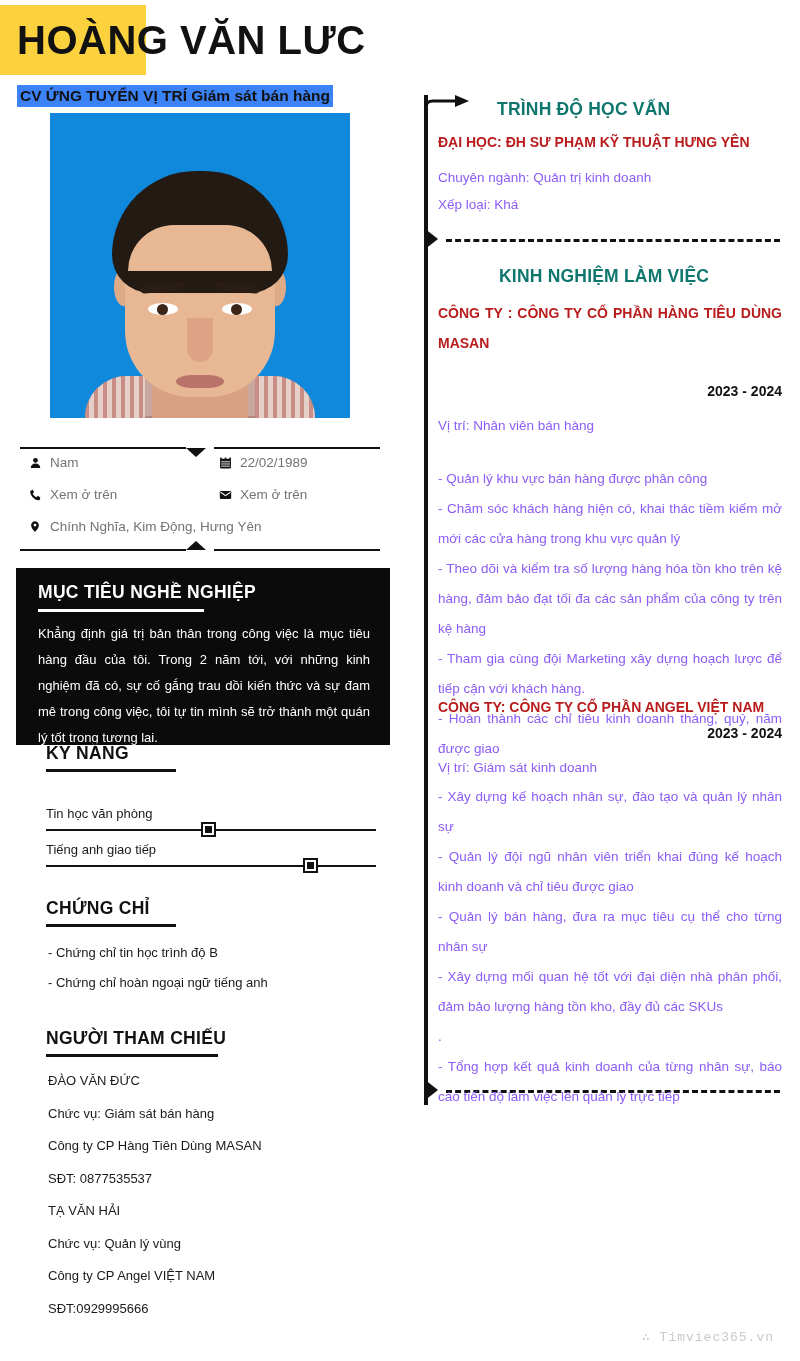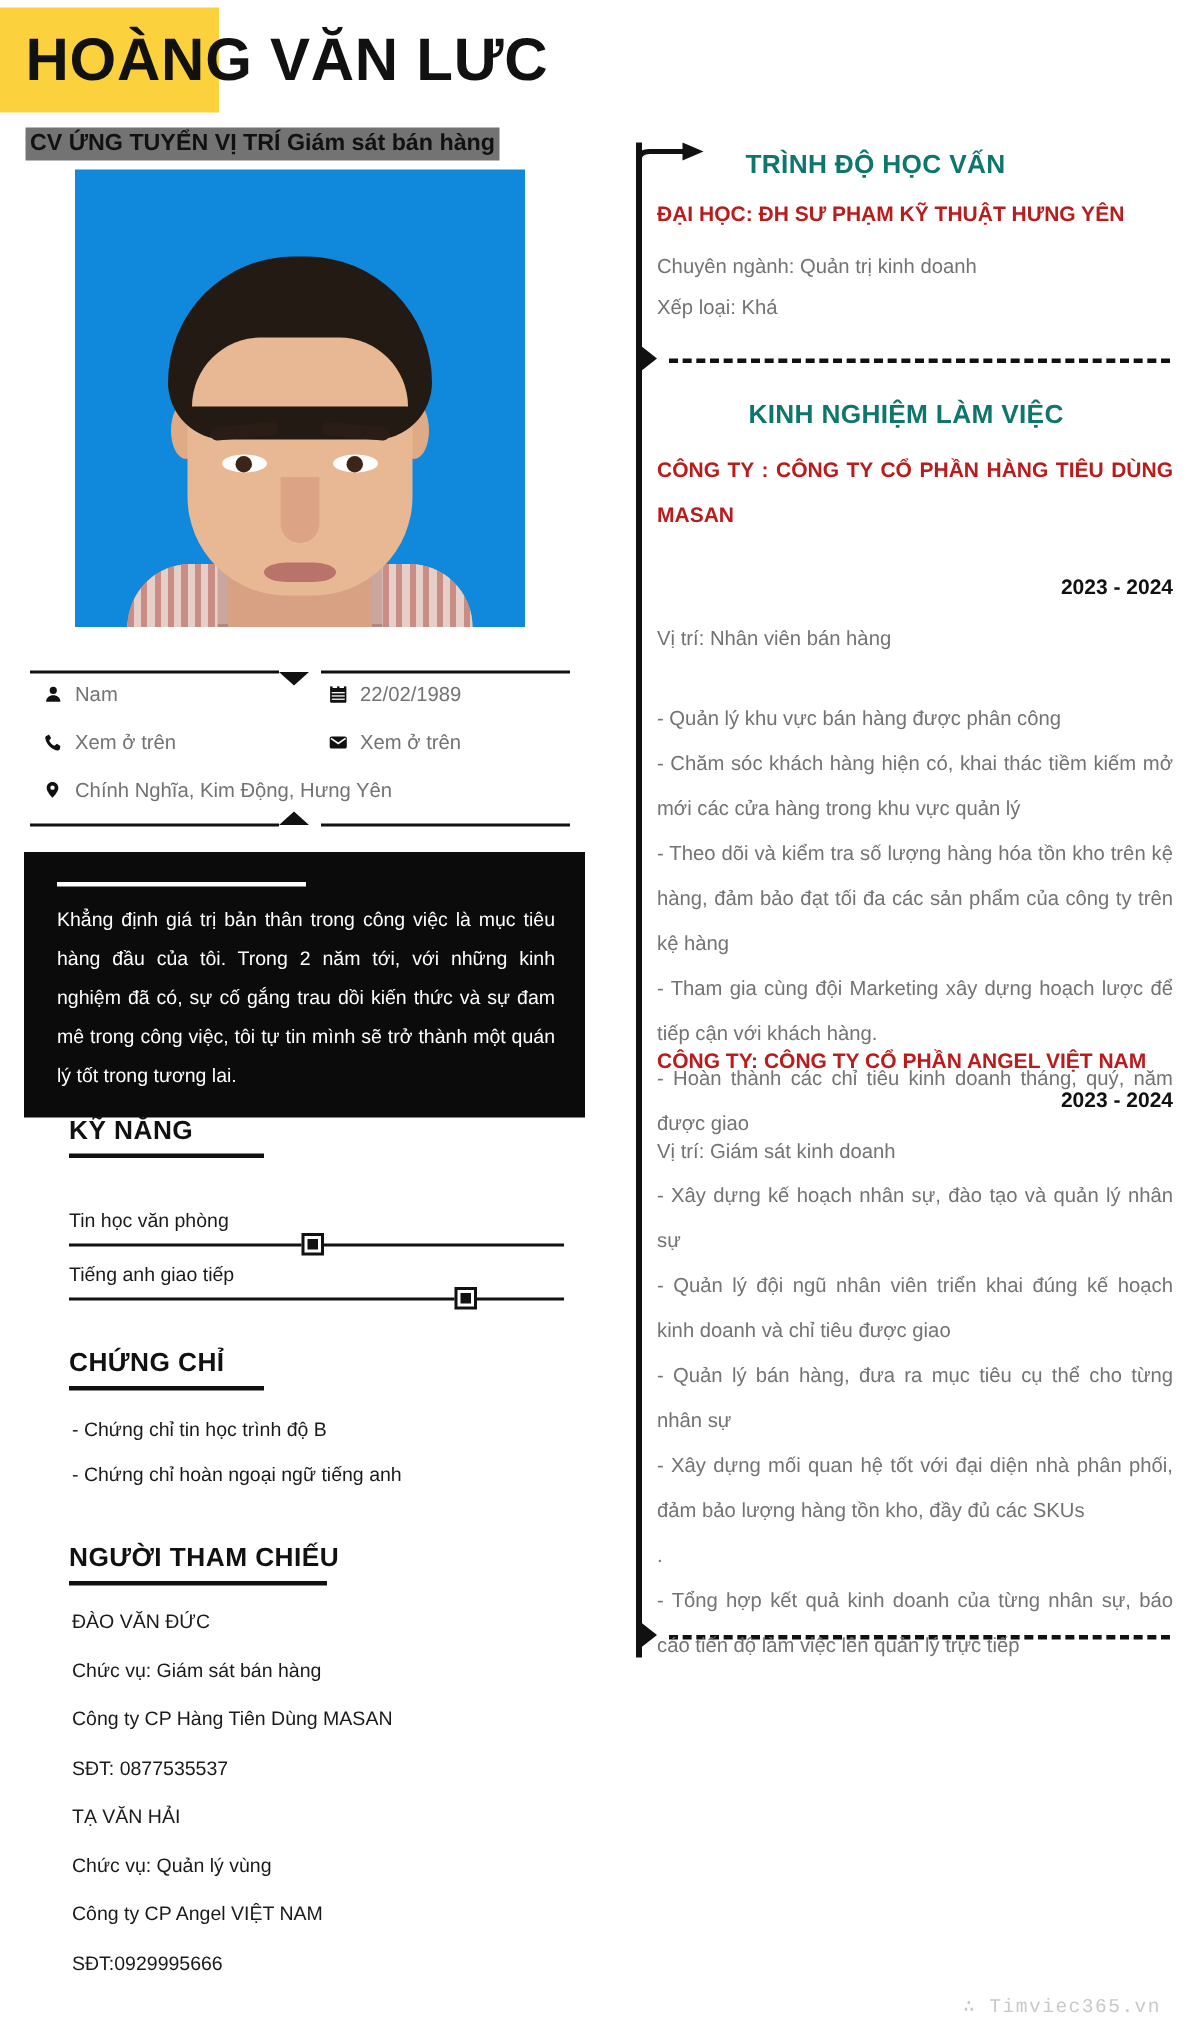--- a/index.html
+++ b/index.html
@@ -16,21 +16,21 @@
     position:absolute; left:0; top:0; width:146px; height:70px;
     background:#FCD13E;
   }
   .name-text {
     position:relative; padding-left:17px; line-height:70px;
     font-size:40px; font-weight:bold; letter-spacing:.5px; white-space:nowrap;
   }
 
   .subtitle-wrap { position:absolute; left:17px; top:85px; }
   .subtitle {
-    display:inline-block; background:#737373;
+    display:inline-block; background:#3b82f6;
     font-size:15.5px; font-weight:bold; padding:2px 3px; white-space:nowrap;
   }
 
   
   .photo {
     position:absolute; left:50px; top:113px; width:300px; height:305px;
     background:#1089DC; overflow:hidden;
   }
   .ph-neck { position:absolute; left:50%; top:230px; width:96px; height:90px;
              margin-left:-48px; background:#D9A184; border-radius:16px; }
@@ -132,21 +132,21 @@
     content:""; position:absolute; top:0; width:16px; height:100%;
     background:repeating-linear-gradient(115deg,#FCD13E 0 2px,transparent 2px 5px);
   }
   .hl-title .brush:before { left:-13px; }
   .hl-title .brush:after  { right:-13px; }
 
   .r-strong { position:absolute; font-size:14px; font-weight:bold; color:#b91c1c;
               line-height:30px; text-align:justify; }
   .r-strong.just { text-align:justify; }
   .r-strong.just:after { content:""; display:inline-block; width:100%; }
-  .r-text { position:absolute; font-size:13.5px; line-height:30px; color:#737373; }
+  .r-text { position:absolute; font-size:13.5px; line-height:30px; color:#8b5cf6; }
   .r-years { position:absolute; font-size:14px; font-weight:bold; color:#111;
              text-align:right; }
   .r-just { text-align:justify; }
   .r-just p { text-align:justify; margin:0; }
   .r-just p.last { text-align:left; }
 
   .watermark { position:absolute; right:26px; bottom:16px; font-size:13px;
                color:#C9C9C9; font-family:"Liberation Mono", monospace;
                letter-spacing:1px; }
 </style>
@@ -239,20 +239,21 @@
       <span class="c-txt">Chính Nghĩa, Kim Động, Hưng Yên</span>
     </div>
   </div>
 </div>
 
 <div class="rule" style="left:20px; top:549px; width:166px;"></div>
 <div class="rule" style="left:214px; top:549px; width:166px;"></div>
 <div class="tri up" style="left:186px; top:541px;"></div>
 
 <div class="objective">
+  <div class="obj-title">MỤC TIÊU NGHỀ NGHIỆP</div>
   <div class="obj-uline"></div>
   <div class="obj-body">Khẳng định giá trị bản thân trong công việc là mục tiêu hàng đầu của tôi. Trong 2 năm tới, với những kinh nghiệm đã có, sự cố gắng trau dồi kiến thức và sự đam mê trong công việc, tôi tự tin mình sẽ trở thành một quán lý tốt trong tương lai.</div>
 </div>
 
 <div class="sec-h" style="left:46px; top:743px;">
   <div class="t">KỸ NĂNG</div>
   <div class="u" style="width:130px;"></div>
 </div>
 
 <div class="skill" style="top:806px;">

